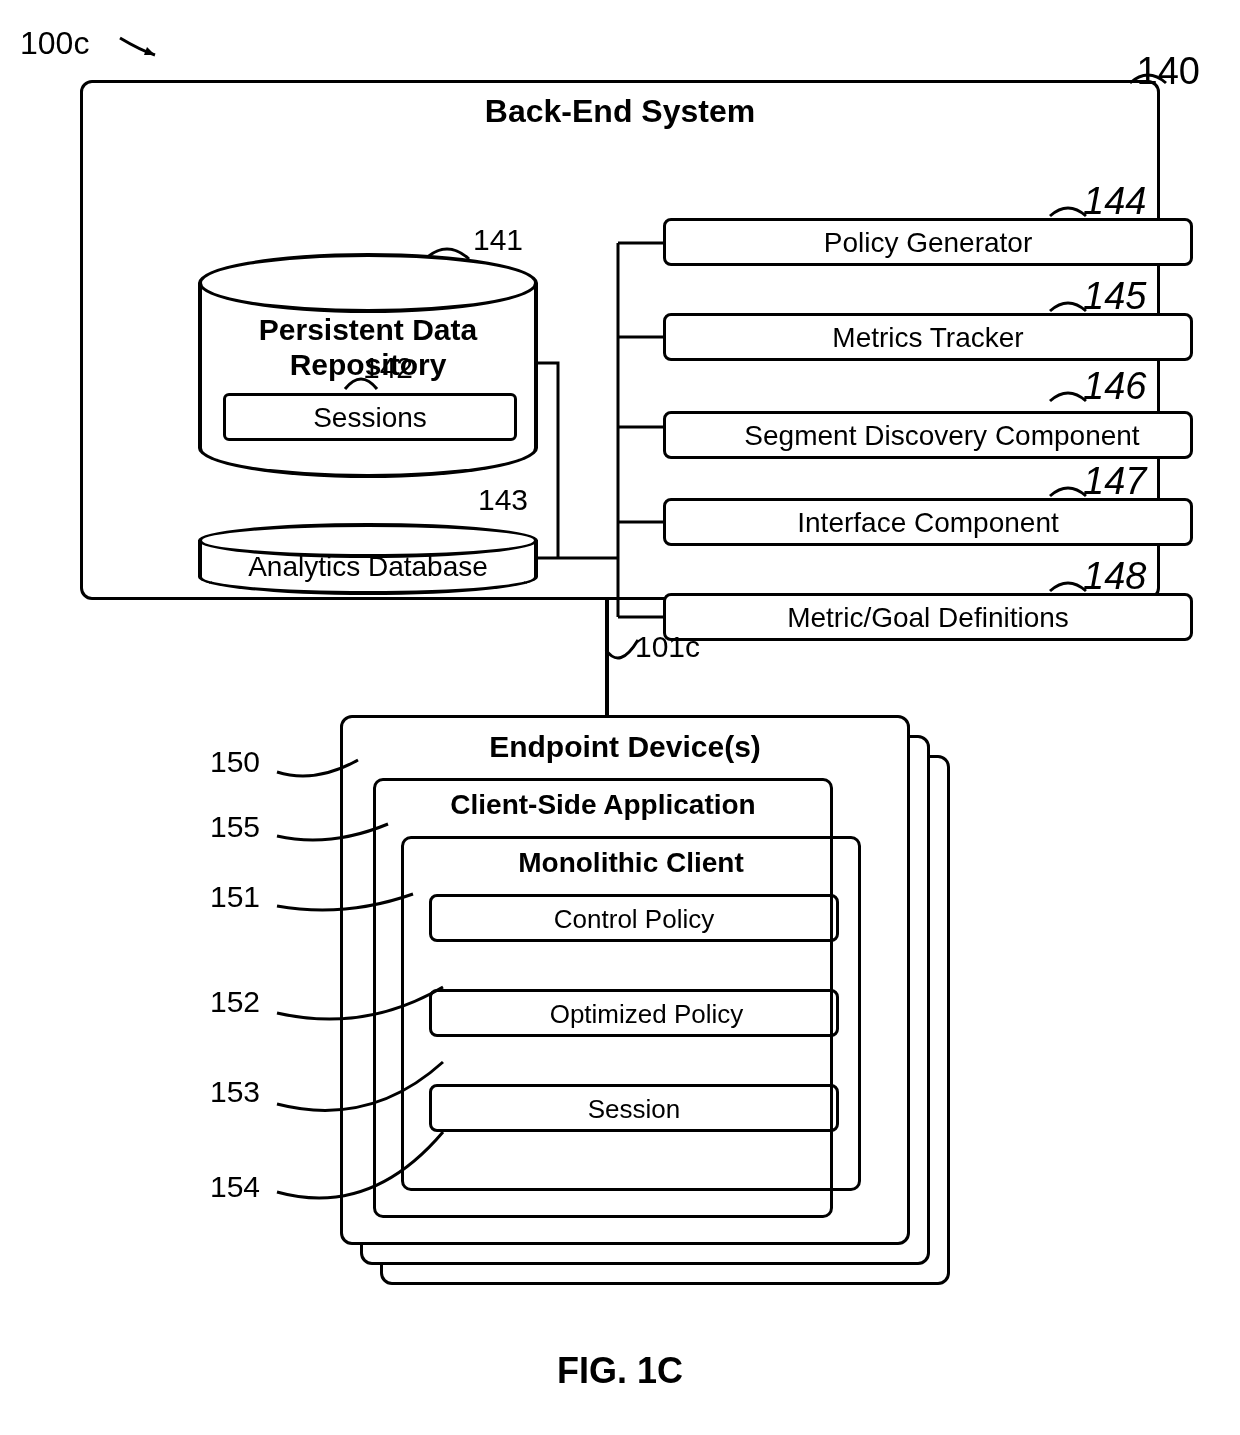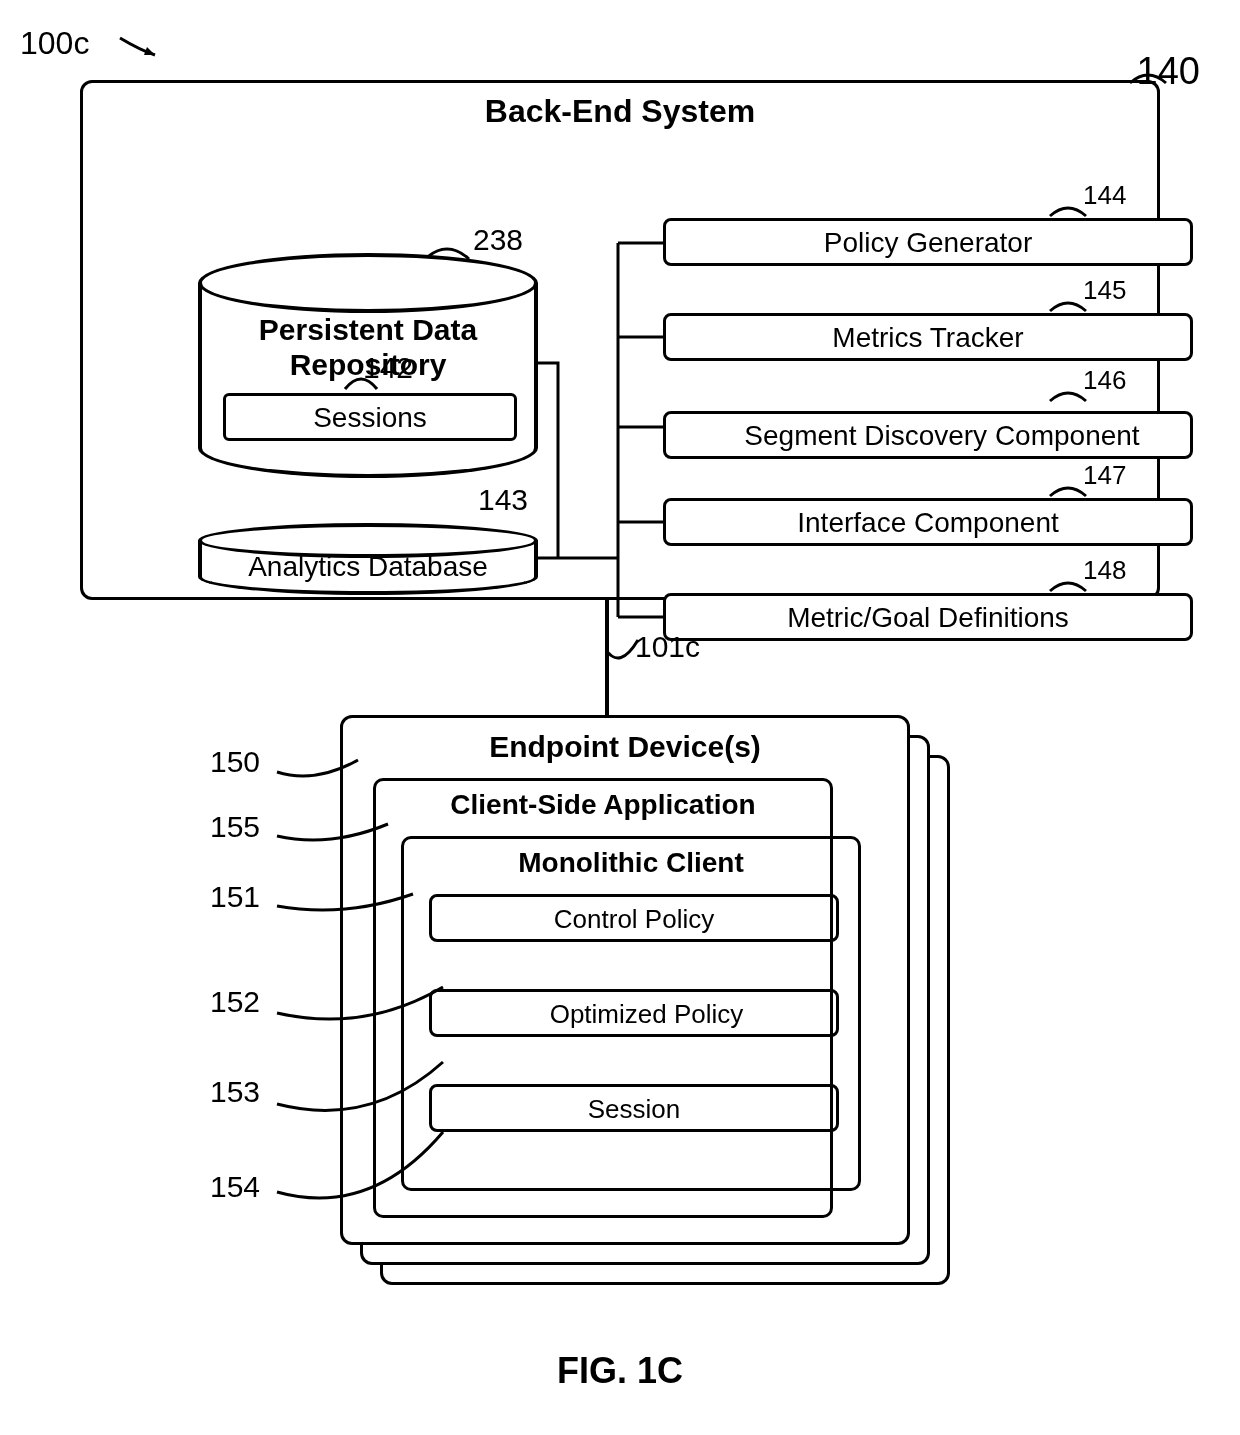--- a/index.html
+++ b/index.html
@@ -155,21 +155,21 @@
       text-align: center;
       line-height: 44px;
       font-size: 28px;
       background: white;
     }
     .comp1 { top: 135px; left: 580px; }
     .comp2 { top: 230px; left: 580px; }
     .comp3 { top: 328px; left: 580px; padding-left: 28px; }
     .comp4 { top: 415px; left: 580px; }
     .comp5 { top: 510px; left: 580px; }
-    .refnum-r { position: absolute; font-size: 26px; }
+    .refnum-r { position: absolute; font-size: 38px; font-style: italic; }
     .ref-144 { top: 97px; left: 1000px; }
     .ref-145 { top: 192px; left: 1000px; }
     .ref-146 { top: 282px; left: 1000px; }
     .ref-147 { top: 377px; left: 1000px; }
     .ref-148 { top: 472px; left: 1000px; }
     .swoosh-r { position: absolute; width: 40px; height: 15px; }
     .sw-144 { top: 120px; left: 965px; }
     .sw-145 { top: 215px; left: 965px; }
     .sw-146 { top: 305px; left: 965px; }
     .sw-147 { top: 400px; left: 965px; }
@@ -282,21 +282,21 @@
 
   <div class="cylinder">
     <div class="cyl-top"></div>
     <div class="cyl-body"></div>
     <div class="pdr-title">
       <span>Persistent Data</span><br>
       <span>Repository</span>
     </div>
     <div class="sessions-box">Sessions</div>
   </div>
-  <div class="ref-141">238</div>
+  <div class="ref-141">141</div>
   <svg class="swoosh-141" viewBox="0 0 48 18">
       <path d="M2 16 Q 24 -4 46 16" stroke="black" stroke-width="3" fill="none"></path>
     </svg>
   <div class="ref-142">142</div>
   <svg class="swoosh-142" viewBox="0 0 36 18">
       <path d="M2 16 Q 18 -4 34 16" stroke="black" stroke-width="3" fill="none"></path>
     </svg>
 
   <div class="analytics-db">
     <div class="adb-top"></div>

